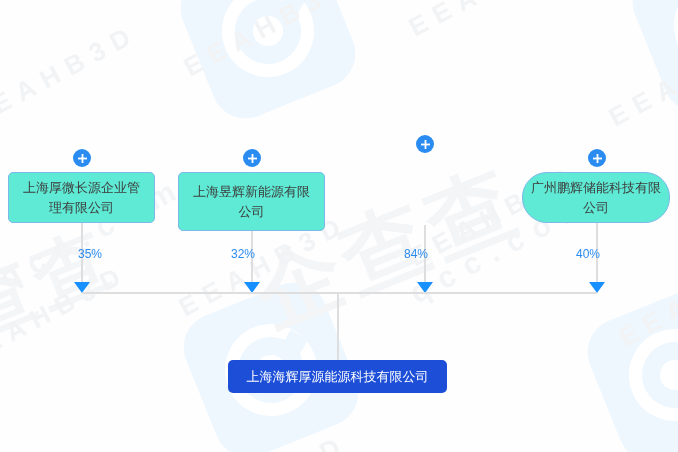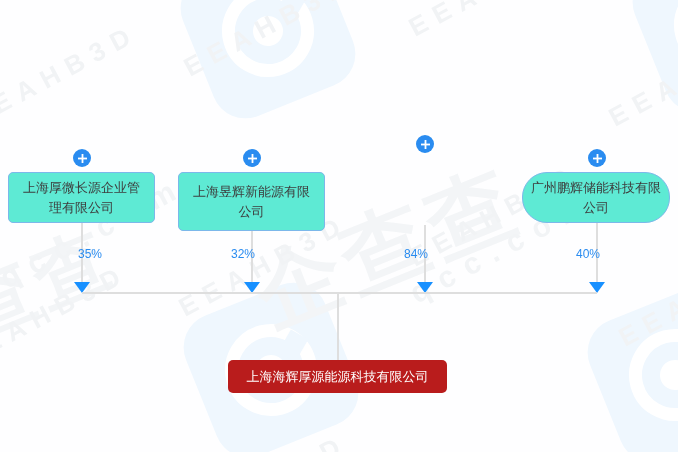--- a/index.html
+++ b/index.html
@@ -96,21 +96,21 @@
     font-weight:bold;
     transform:translateX(-50%);
     cursor:pointer;
     box-shadow:0 0 0 2px #ffffff;
   }
   .plus svg{display:block;}
 
   .target{
     position:absolute;
     box-sizing:border-box;
-    background:#b91c1c;
+    background:#1d4ed8;
     border-radius:5px;
     color:#ffffff;
     font-size:13px;
     display:flex;align-items:center;justify-content:center;
     text-align:center;
     cursor:pointer;
   }
 </style>
 </head>
 <body>

